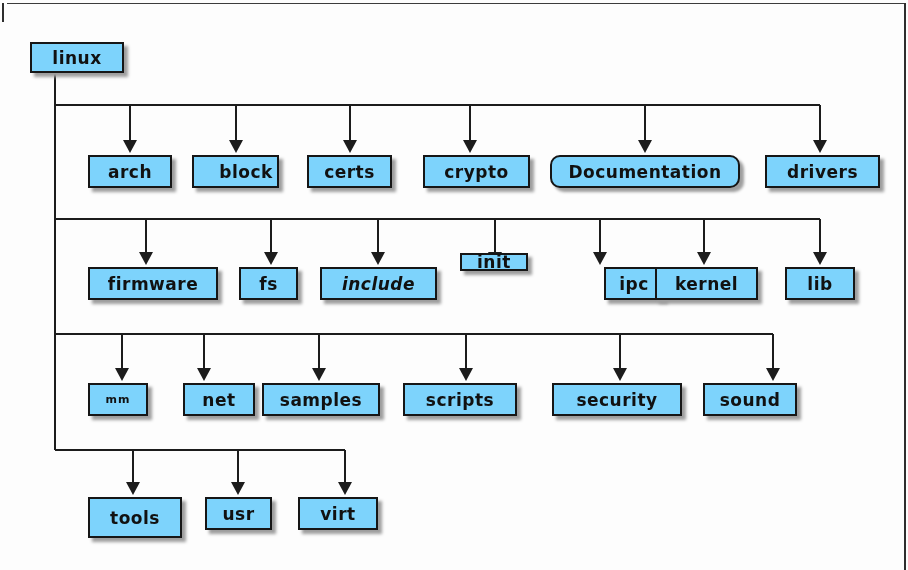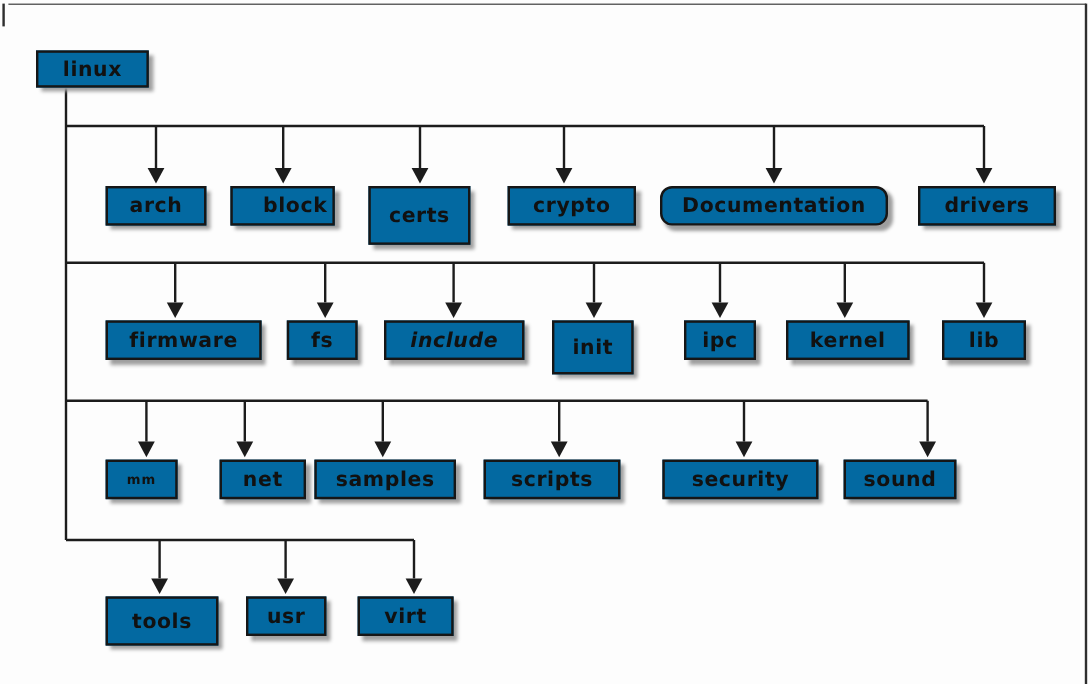--- a/index.html
+++ b/index.html
@@ -14,21 +14,21 @@
     width: 908px; height: 570px;
   }
   #connectors {
     position: absolute; left: 0; top: 0;
     width: 908px; height: 570px;
   }
   .node {
     position: absolute;
     box-sizing: border-box;
     display: flex; align-items: center; justify-content: center;
-    background: #0369a1;
+    background: #7dd3fc;
     border: 2px solid #161616;
     box-shadow: 4px 4px 3px #9e9e9e;
     font-weight: bold;
     font-size: 17px;
     letter-spacing: 0.5px;
     color: #111111;
     white-space: nowrap;
   }
   .node.small-label { font-size: 11px; letter-spacing: 1px; text-align: right; }
   .frame-line { position: absolute; background: #2e2e2e; }
@@ -97,45 +97,45 @@
 
 <div class="node" style="left: 30px; top: 42px; width: 94px; height: 31px;">
       <span>linux</span>
     </div>
     <div class="node" style="left: 88px; top: 155px; width: 84px; height: 33px;">
       <span>arch</span>
     </div>
     <div class="node" style="left: 192px; top: 155px; width: 87px; height: 33px; padding-left: 21px;">
       <span>block</span>
     </div>
-    <div class="node" style="left: 307px; top: 155px; width: 85px; height: 49px; justify-content: center;">
+    <div class="node" style="left: 307px; top: 155px; width: 85px; height: 33px; justify-content: center;">
       <span>certs</span>
     </div>
     <div class="node" style="left: 423px; top: 155px; width: 107px; height: 33px;">
       <span>crypto</span>
     </div>
     <div class="node" style="left: 550px; top: 155px; width: 190px; height: 33px; border-radius: 10px;">
       <span>Documentation</span>
     </div>
     <div class="node" style="left: 765px; top: 155px; width: 115px; height: 33px;">
       <span>drivers</span>
     </div>
     <div class="node" style="left: 88px; top: 267px; width: 130px; height: 33px;">
       <span>firmware</span>
     </div>
     <div class="node" style="left: 239px; top: 267px; width: 59px; height: 33px;">
       <span>fs</span>
     </div>
     <div class="node" style="left: 320px; top: 267px; width: 117px; height: 33px; font-style: italic;">
       <span>include</span>
     </div>
-    <div class="node" style="left: 460px; top: 267px; width: 68px; height: 45px;">
+    <div class="node" style="left: 460px; top: 253px; width: 68px; height: 18px;">
       <span>init</span>
     </div>
-    <div class="node" style="left: 570px; top: 267px; width: 60px; height: 33px;">
+    <div class="node" style="left: 604px; top: 267px; width: 60px; height: 33px;">
       <span>ipc</span>
     </div>
     <div class="node" style="left: 655px; top: 267px; width: 103px; height: 33px;">
       <span>kernel</span>
     </div>
     <div class="node" style="left: 785px; top: 267px; width: 70px; height: 33px;">
       <span>lib</span>
     </div>
     <div class="node small-label" style="left: 88px; top: 383px; width: 60px; height: 33px;">
       <span>mm</span>

